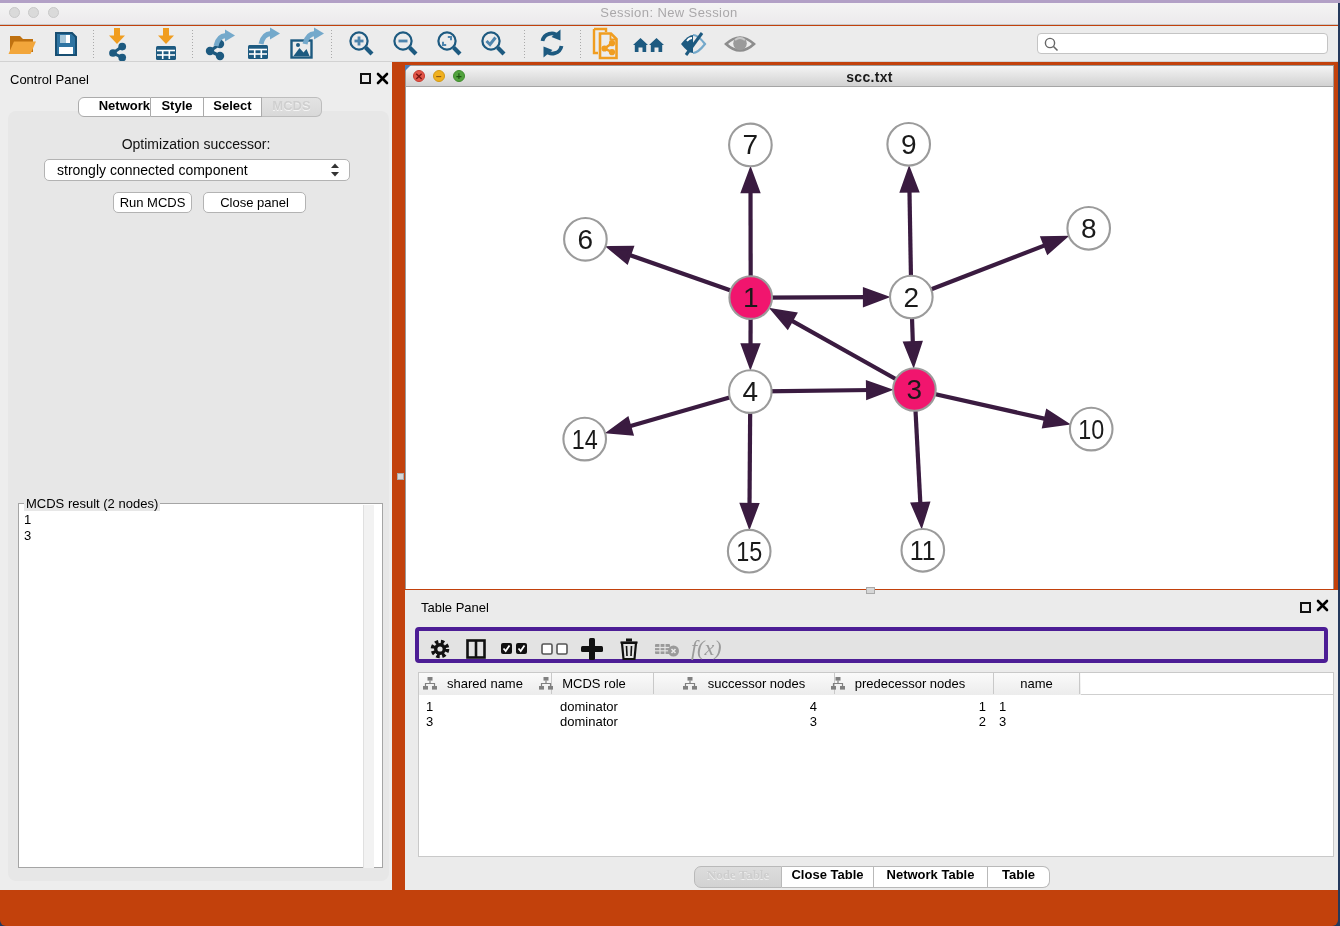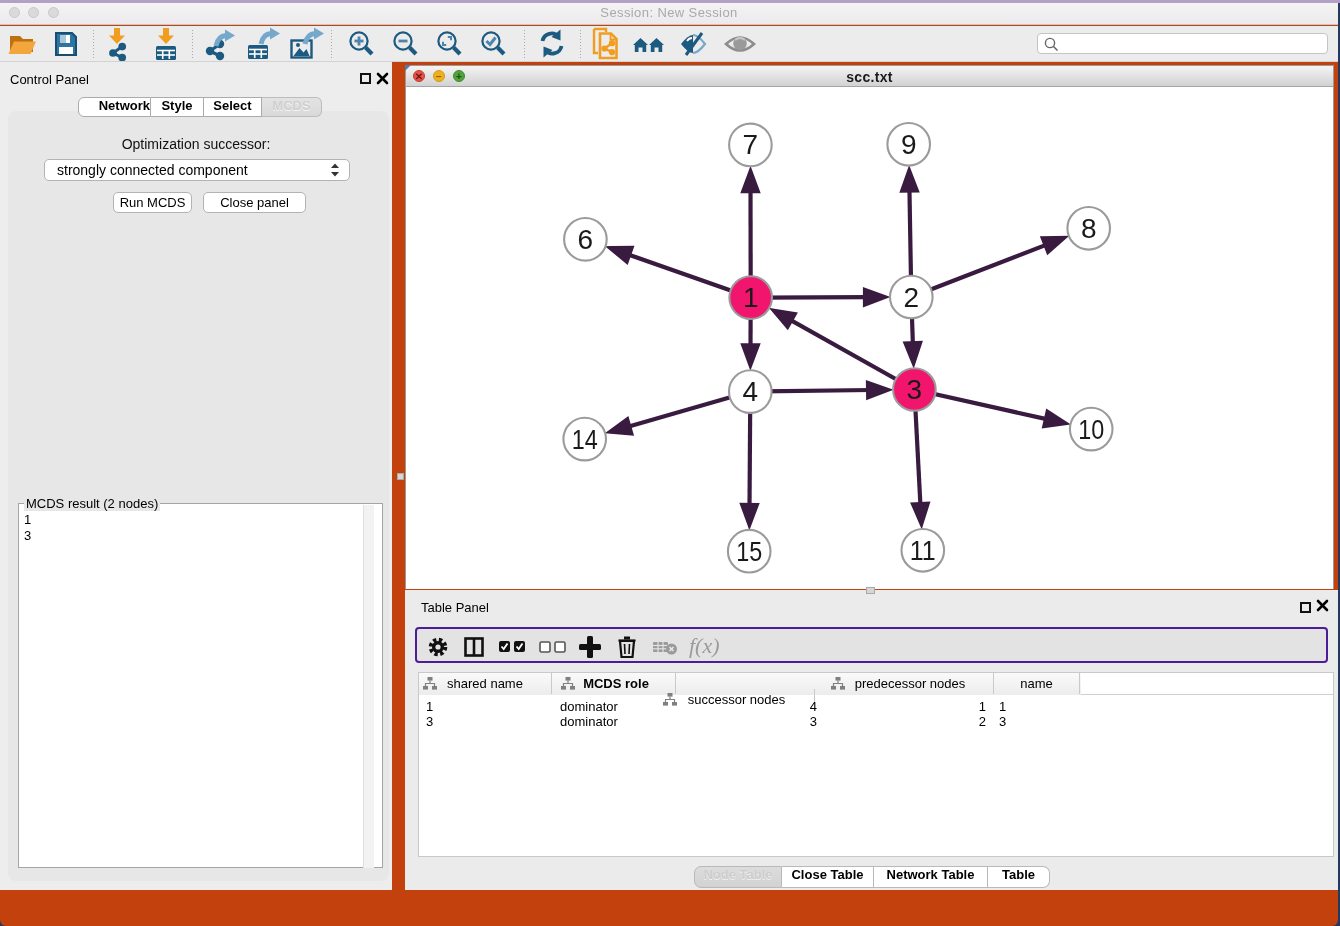--- a/index.html
+++ b/index.html
@@ -31,21 +31,21 @@
 
 #netwin { position:absolute; left:405px; top:65px; width:929px; height:524px; border:1px solid #9a9a9a; background:#fff; }
 #net-titlebar { position:absolute; left:0; top:0; width:927px; height:21px; background:linear-gradient(#f4f4f4,#d2d2d2); border-bottom:1px solid #a5a5a5; }
 #net-title { position:absolute; top:3px; width:100%; text-align:center; font-size:14px; font-weight:bold; color:#1a1a1a; letter-spacing:0.3px; }
 .mbtn { position:absolute; top:4px; width:12px; height:12px; border-radius:50%; font-size:10px; font-weight:bold; text-align:center; line-height:11px; }
 #canvas { position:absolute; left:0; top:22px; width:927px; height:501px; background:#fff; overflow:hidden; }
 #canvas svg { display:block; }
 
 #tpanel { position:absolute; left:405px; top:590px; width:933px; height:300px; background:#ebebeb; }
 #tp-title { position:absolute; left:16px; top:10px; font-size:13px; color:#000; }
-#tp-toolbar { position:absolute; left:10px; top:37px; width:913px; height:36px; background:#e3e3e3; border:2px solid #4c1d95; border-radius:4px; }
+#tp-toolbar { position:absolute; left:10px; top:37px; width:913px; height:36px; background:#e3e3e3; border:4px solid #4c1d95; border-radius:4px; }
 #tbl { position:absolute; left:13px; top:82px; width:916px; height:185px; background:#fff; border:1px solid #c9c9c9; }
 #tbl-head { position:absolute; left:0; top:0; width:662px; height:22px; background:linear-gradient(#fafafa,#ececec); font-size:13px; color:#000; }
 .th { position:absolute; top:0; height:21px; border-right:1px solid #c9c9c9; text-align:center; line-height:21px; }
 .td { position:absolute; font-size:13px; color:#000; }
 .btab { position:absolute; top:276px; height:22px; background:#fff; border:1px solid #b9b9b9; font-size:13px; font-weight:bold; text-align:center; line-height:16px; color:#000; }
 
 #statusbar { position:absolute; left:0; top:889px; width:1338px; height:35px; background:#eeeeee; border-top:1px solid #c9c9c9; }
 #memory { position:absolute; right:10px; top:7px; width:73px; height:22px; background:#fcfcfc; border:1px solid #b9b9b9; font-size:12px; color:#000; }
 #listbtn { position:absolute; left:10px; top:8px; width:27px; height:21px; background:#fdfdfd; border:1px solid #bdbdbd; }
 </style>
@@ -342,27 +342,27 @@
     </div>
     <div id="tbl">
       <div style="position:absolute; left:0; top:21px; width:914px; height:1px; background:#cfcfcf;"></div>
       <div id="tbl-head">
         <div class="th" style="left:0px; width:133px;"><svg width="14" height="13" viewBox="0 0 14 13" style="position:absolute; left:4px; top:4px;">
               <rect x="4.5" y="0" width="5" height="3.6" fill="#808080"></rect>
               <path d="M7 3.6 L7 6.5 M2.5 9 L2.5 6.5 L11.5 6.5 L11.5 9" stroke="#808080" stroke-width="1.2" fill="none"></path>
               <rect x="0" y="9" width="5" height="3.6" fill="#808080"></rect>
               <rect x="9" y="9" width="5" height="3.6" fill="#808080"></rect>
             </svg>shared name</div>
-        <div class="th" style="left:138px; width:119px;font-weight:bold;"><svg width="14" height="13" viewBox="0 0 14 13" style="position:absolute; left:4px; top:4px;">
+        <div class="th" style="left:116px; width:119px;"><svg width="14" height="13" viewBox="0 0 14 13" style="position:absolute; left:4px; top:4px;">
               <rect x="4.5" y="0" width="5" height="3.6" fill="#808080"></rect>
               <path d="M7 3.6 L7 6.5 M2.5 9 L2.5 6.5 L11.5 6.5 L11.5 9" stroke="#808080" stroke-width="1.2" fill="none"></path>
               <rect x="0" y="9" width="5" height="3.6" fill="#808080"></rect>
               <rect x="9" y="9" width="5" height="3.6" fill="#808080"></rect>
             </svg>MCDS role</div>
-        <div class="th" style="left:240px; width:156px;margin-top:16px;"><svg width="14" height="13" viewBox="0 0 14 13" style="position:absolute; left:4px; top:4px;">
+        <div class="th" style="left:260px; width:156px;"><svg width="14" height="13" viewBox="0 0 14 13" style="position:absolute; left:4px; top:4px;">
               <rect x="4.5" y="0" width="5" height="3.6" fill="#808080"></rect>
               <path d="M7 3.6 L7 6.5 M2.5 9 L2.5 6.5 L11.5 6.5 L11.5 9" stroke="#808080" stroke-width="1.2" fill="none"></path>
               <rect x="0" y="9" width="5" height="3.6" fill="#808080"></rect>
               <rect x="9" y="9" width="5" height="3.6" fill="#808080"></rect>
             </svg>successor nodes</div>
         <div class="th" style="left:408px; width:167px;"><svg width="14" height="13" viewBox="0 0 14 13" style="position:absolute; left:4px; top:4px;">
               <rect x="4.5" y="0" width="5" height="3.6" fill="#808080"></rect>
               <path d="M7 3.6 L7 6.5 M2.5 9 L2.5 6.5 L11.5 6.5 L11.5 9" stroke="#808080" stroke-width="1.2" fill="none"></path>
               <rect x="0" y="9" width="5" height="3.6" fill="#808080"></rect>
               <rect x="9" y="9" width="5" height="3.6" fill="#808080"></rect>
@@ -373,21 +373,21 @@
       <div class="td" style="left:141px; top:26px;">dominator</div>
       <div class="td" style="left:252px; top:26px; width:146px; text-align:right;">4</div>
       <div class="td" style="left:408px; top:26px; width:159px; text-align:right;">1</div>
       <div class="td" style="left:580px; top:26px;">1</div>
       <div class="td" style="left:7px; top:41px;">3</div>
       <div class="td" style="left:141px; top:41px;">dominator</div>
       <div class="td" style="left:252px; top:41px; width:146px; text-align:right;">3</div>
       <div class="td" style="left:408px; top:41px; width:159px; text-align:right;">2</div>
       <div class="td" style="left:580px; top:41px;">3</div>
     </div>
-    <div class="btab" style="left:289px; width:88px; border-radius:7px 0 0 7px; background:linear-gradient(#dcdcdc,#d2d2d2); color:#cdcdcd; text-shadow:0 1px 0 #f2f2f2;">Node Table</div>
+    <div class="btab" style="left:289px; width:88px; border-radius:7px 0 0 7px; background:linear-gradient(#dcdcdc,#d2d2d2); color:#cdcdcd; text-shadow:0 1px 0 #f2f2f2;font-family:Liberation Serif, serif;">Node Table</div>
     <div class="btab" style="left:377px; width:92px; border-left:none;">Close Table</div>
     <div class="btab" style="left:469px; width:114px; border-left:none;">Network Table</div>
     <div class="btab" style="left:583px; width:62px; border-left:none; border-radius:0 7px 7px 0;">Table</div>
   </div>
 
   <div style="position:absolute; left:397px; top:473px; width:7px; height:7px; background:#d6d6d6; border:1px solid #a9a9a9;"></div>
   <div style="position:absolute; left:866px; top:587px; width:9px; height:7px; background:#d6d6d6; border:1px solid #a9a9a9;"></div>
   <svg style="position:absolute; left:405px; top:65px;" width="6" height="6">
       <path d="M0 0 L6 0 L0 6 Z" fill="#4a7ebb"></path>
     </svg>

